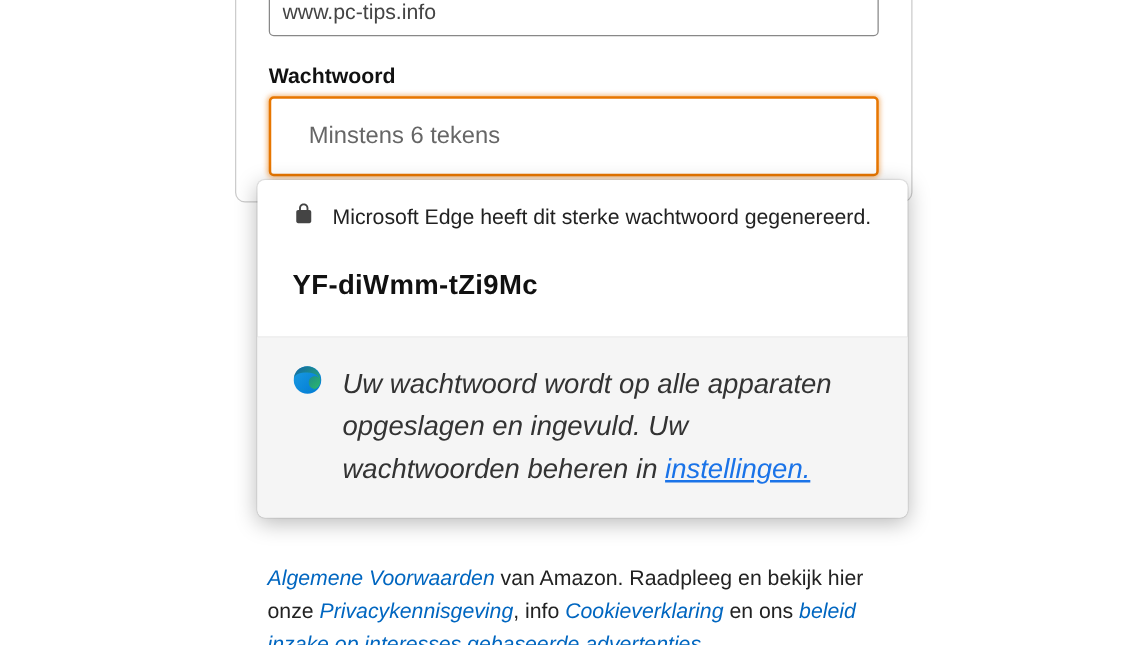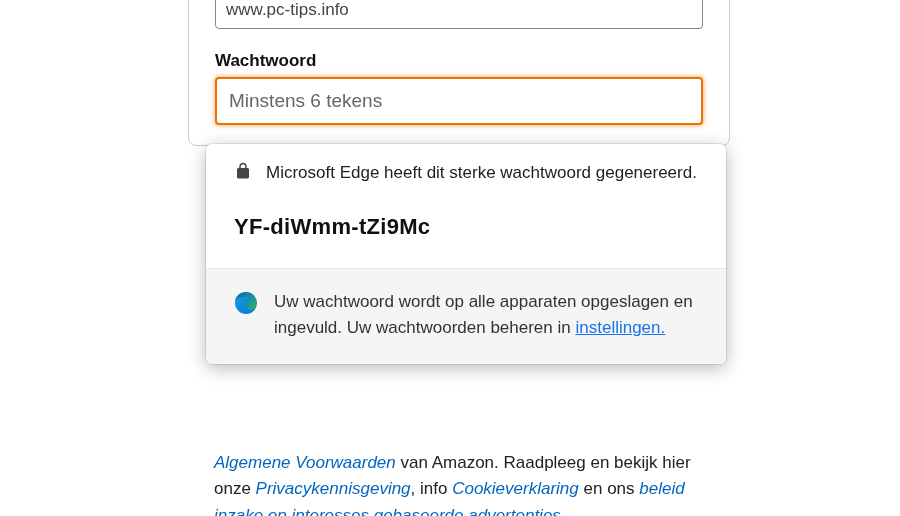--- a/index.html
+++ b/index.html
@@ -40,24 +40,24 @@
       font-size: 17px;
       color: #111;
       margin-top: 22px;
       margin-bottom: 6px;
       display: block;
     }
     .password-input {
       width: 100%;
       border: 2px solid #e77600;
       border-radius: 4px;
-      padding: 10px 12px;
+      padding: 10px 30px;
       font-size: 19px;
       color: #888;
-      height: 48px;
+      height: 64px;
       box-shadow: 0 0 4px 1px rgba(231,118,0,0.5);
       outline: none;
       background: #fff;
     }
     .password-input::placeholder {
       color: #666;
     }
     .popup {
       position: absolute;
       left: 206px;
@@ -120,23 +120,24 @@
       gap: 16px;
       border-radius: 0 0 6px 6px;
     }
     .edge-icon {
       width: 24px;
       height: 24px;
       flex-shrink: 0;
       margin-top: 2px;
     }
     .popup-bottom-text {
-      font-size: 17px;
+      font-size: 22px;
       color: #333;
       line-height: 1.55;
+      font-style: italic;
     }
     .popup-bottom-text a {
       color: #1a73e8;
       text-decoration: underline;
       cursor: pointer;
     }
     .legal-text {
       position: absolute;
       left: 214px;
       top: 450px;

